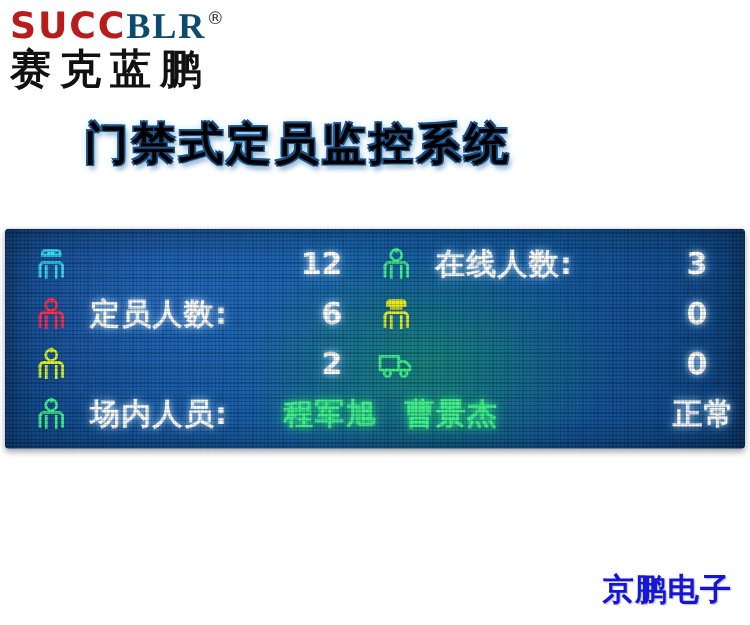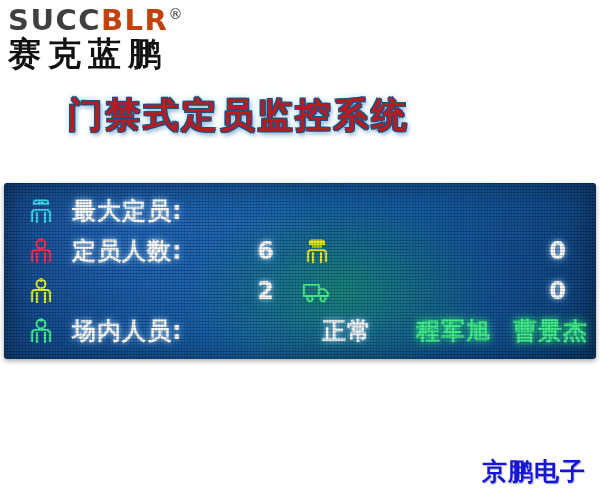--- a/index.html
+++ b/index.html
@@ -25,22 +25,22 @@
   }
   #brand-wordmark {
     font-family: "DejaVu Sans", "Liberation Sans", sans-serif;
     font-weight: bold;
     font-size: 29px;
     letter-spacing: 1.5px;
     line-height: 1;
     white-space: nowrap;
     position: relative;
   }
-  #brand-wordmark .seg-a { color: #404040; text-align: center; }
-  #brand-wordmark .seg-b { color: #c2410c; }
+  #brand-wordmark .seg-a { color: #b91c1c; text-align: center; }
+  #brand-wordmark .seg-b { color: #0c4a6e; font-family: Liberation Serif, serif; }
   #brand-reg {
     font-size: 14px;
     color: #333333;
     vertical-align: super;
     font-weight: normal;
     letter-spacing: 0;
   }
   #brand-cn {
     margin-top: 2px;
     font-family: "DejaVu Sans", "Liberation Sans", sans-serif;
@@ -56,21 +56,21 @@
   #page-title {
     position: absolute;
     left: 0;
     top: 92px;
     width: 477px;
     text-align: center;
     font-family: "DejaVu Sans", "Liberation Sans", sans-serif;
     font-weight: bold;
     font-size: 35px;
     letter-spacing: 3px;
-    color: #b91c1c;
+    color: #000000;
     text-shadow:
       -1.3px -1.3px 0 #1b4f86,
        1.3px -1.3px 0 #1b4f86,
       -1.3px  1.3px 0 #1b4f86,
        1.3px  1.3px 0 #1b4f86,
        0 0 7px rgba(120,205,240,0.85),
        2px 3px 4px rgba(40,90,140,0.55);
     white-space: nowrap;
   }
 
@@ -218,21 +218,21 @@
           <path d="M13 6.5 h4"></path>
           <path d="M9 14 h12"></path>
           <path d="M6 17 v8"></path>
           <path d="M24 17 v8"></path>
           <path d="M6 17 q0 -3 3.5 -3"></path>
           <path d="M24 17 q0 -3 -3.5 -3"></path>
           <path d="M11 17 v9"></path>
           <path d="M19 17 v9"></path>
         </g>
       </svg>
-      <span class="led-label">最大定员:</span>
+      <span class="led-value">12</span>
     </div>
 
     <div class="led-row r1">
       <svg class="led-icon" viewBox="0 0 30 30">
         <g fill="none" stroke="#ff2b4d" stroke-width="2.2" stroke-linecap="square">
           <circle cx="15" cy="8" r="4.4"></circle>
           <path d="M15 3.2 v1.6"></path>
           <path d="M9 14 h12"></path>
           <path d="M6 17 v8"></path>
           <path d="M24 17 v8"></path>
@@ -260,20 +260,37 @@
           <path d="M19 17 v9"></path>
         </g>
       </svg>
       <span class="led-value">2</span>
     </div>
 
   </div>
 
   <div id="led-col-right" class="led-col">
 
+    <div class="led-row r0">
+      <svg class="led-icon" viewBox="0 0 30 30">
+        <g fill="none" stroke="#3ef08a" stroke-width="2.2" stroke-linecap="square">
+          <circle cx="15" cy="8" r="4.4"></circle>
+          <path d="M15 3.2 v1.6"></path>
+          <path d="M9 14 h12"></path>
+          <path d="M6 17 v8"></path>
+          <path d="M24 17 v8"></path>
+          <path d="M6 17 q0 -3 3.5 -3"></path>
+          <path d="M24 17 q0 -3 -3.5 -3"></path>
+          <path d="M11 17 v9"></path>
+          <path d="M19 17 v9"></path>
+        </g>
+      </svg>
+      <span class="led-label">在线人数:</span>
+      <span class="led-value">3</span>
+    </div>
 
     <div class="led-row r1">
       <svg class="led-icon" viewBox="0 0 30 30">
         <g fill="none" stroke="#e8e825" stroke-width="2.2" stroke-linecap="square">
           <path d="M8 8 h14"></path>
           <path d="M10 4.5 h10 a2 2 0 0 1 2 2 v1.5 h-14 v-1.5 a2 2 0 0 1 2 -2 z" fill="#e8e825"></path>
           <path d="M11 10.5 h8"></path>
           <path d="M9 14 h12"></path>
           <path d="M6 17 v8"></path>
           <path d="M24 17 v8"></path>
@@ -308,19 +325,19 @@
         <path d="M9 14 h12"></path>
         <path d="M6 17 v8"></path>
         <path d="M24 17 v8"></path>
         <path d="M6 17 q0 -3 3.5 -3"></path>
         <path d="M24 17 q0 -3 -3.5 -3"></path>
         <path d="M11 17 v9"></path>
         <path d="M19 17 v9"></path>
       </g>
     </svg>
     <span class="led-label">场内人员:</span>
+    <span id="onsite-names"><span>程军旭</span><span class="name-sep"></span><span>曹景杰</span></span>
     <span id="onsite-status">正常</span>
-    <span id="onsite-names"><span>程军旭</span><span class="name-sep"></span><span>曹景杰</span></span>
   </div>
 
 </div>
 
 <div id="footer-brand">京鹏电子</div>
 
 </body></html>

